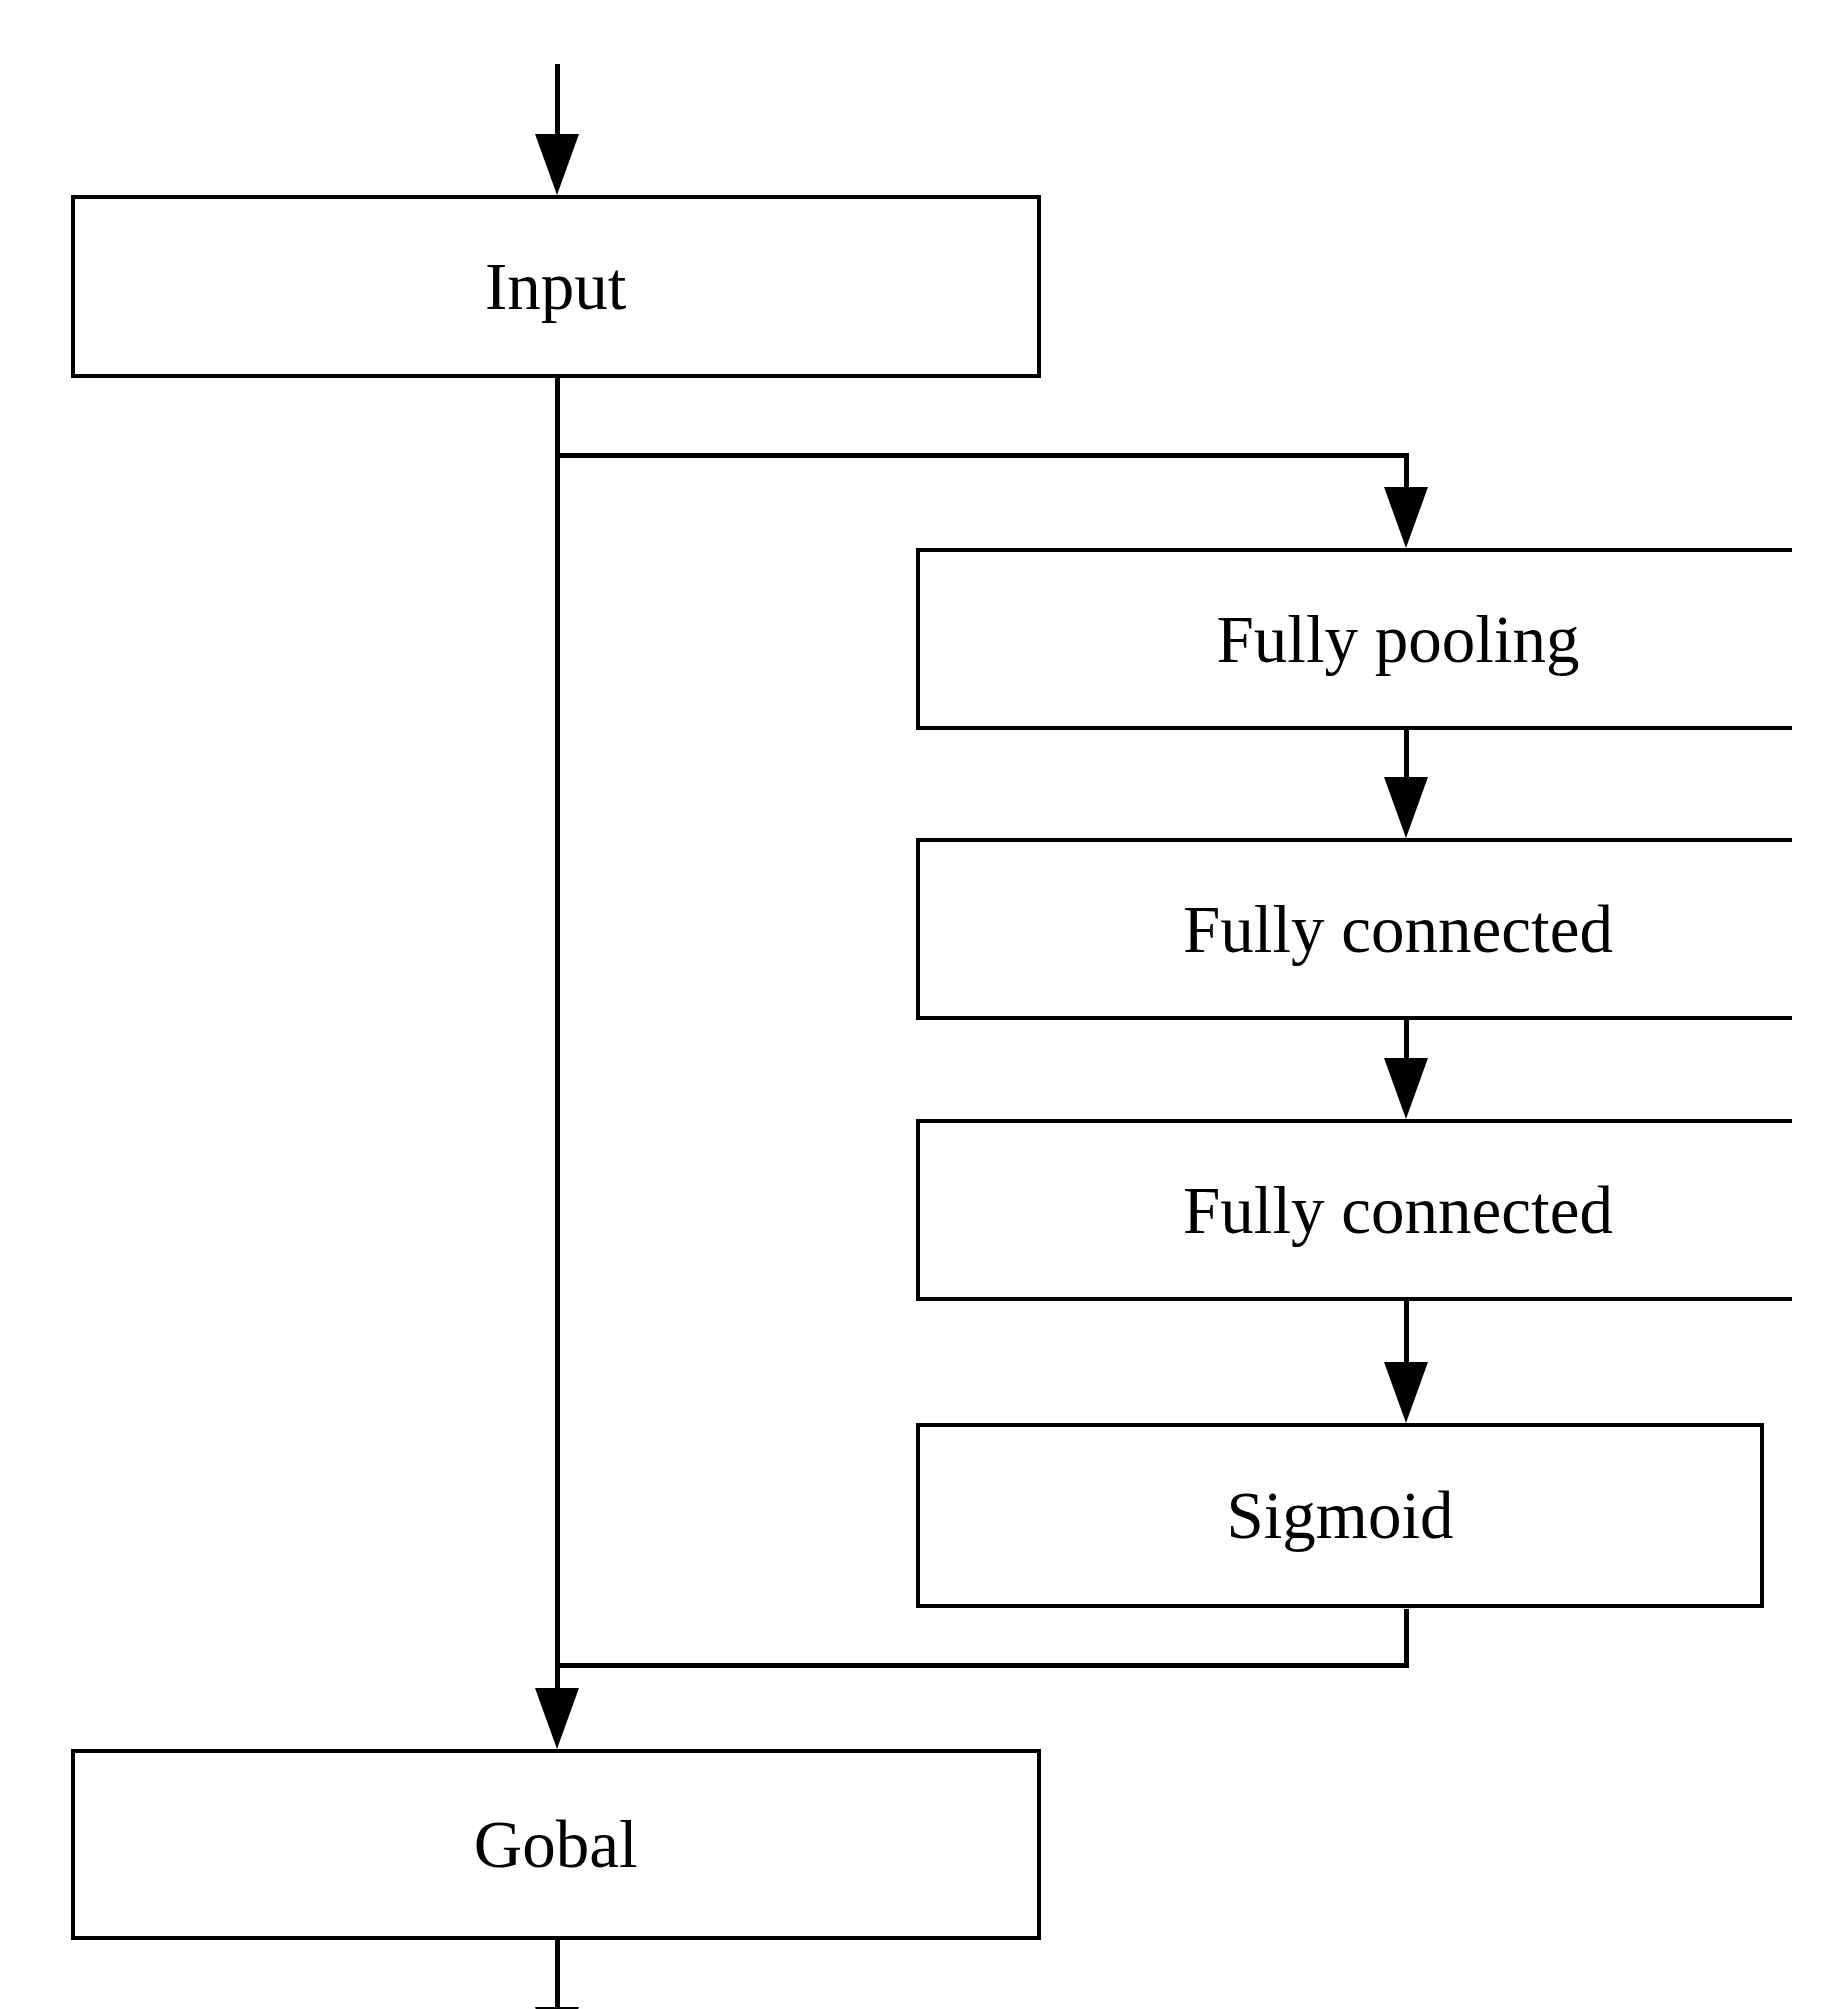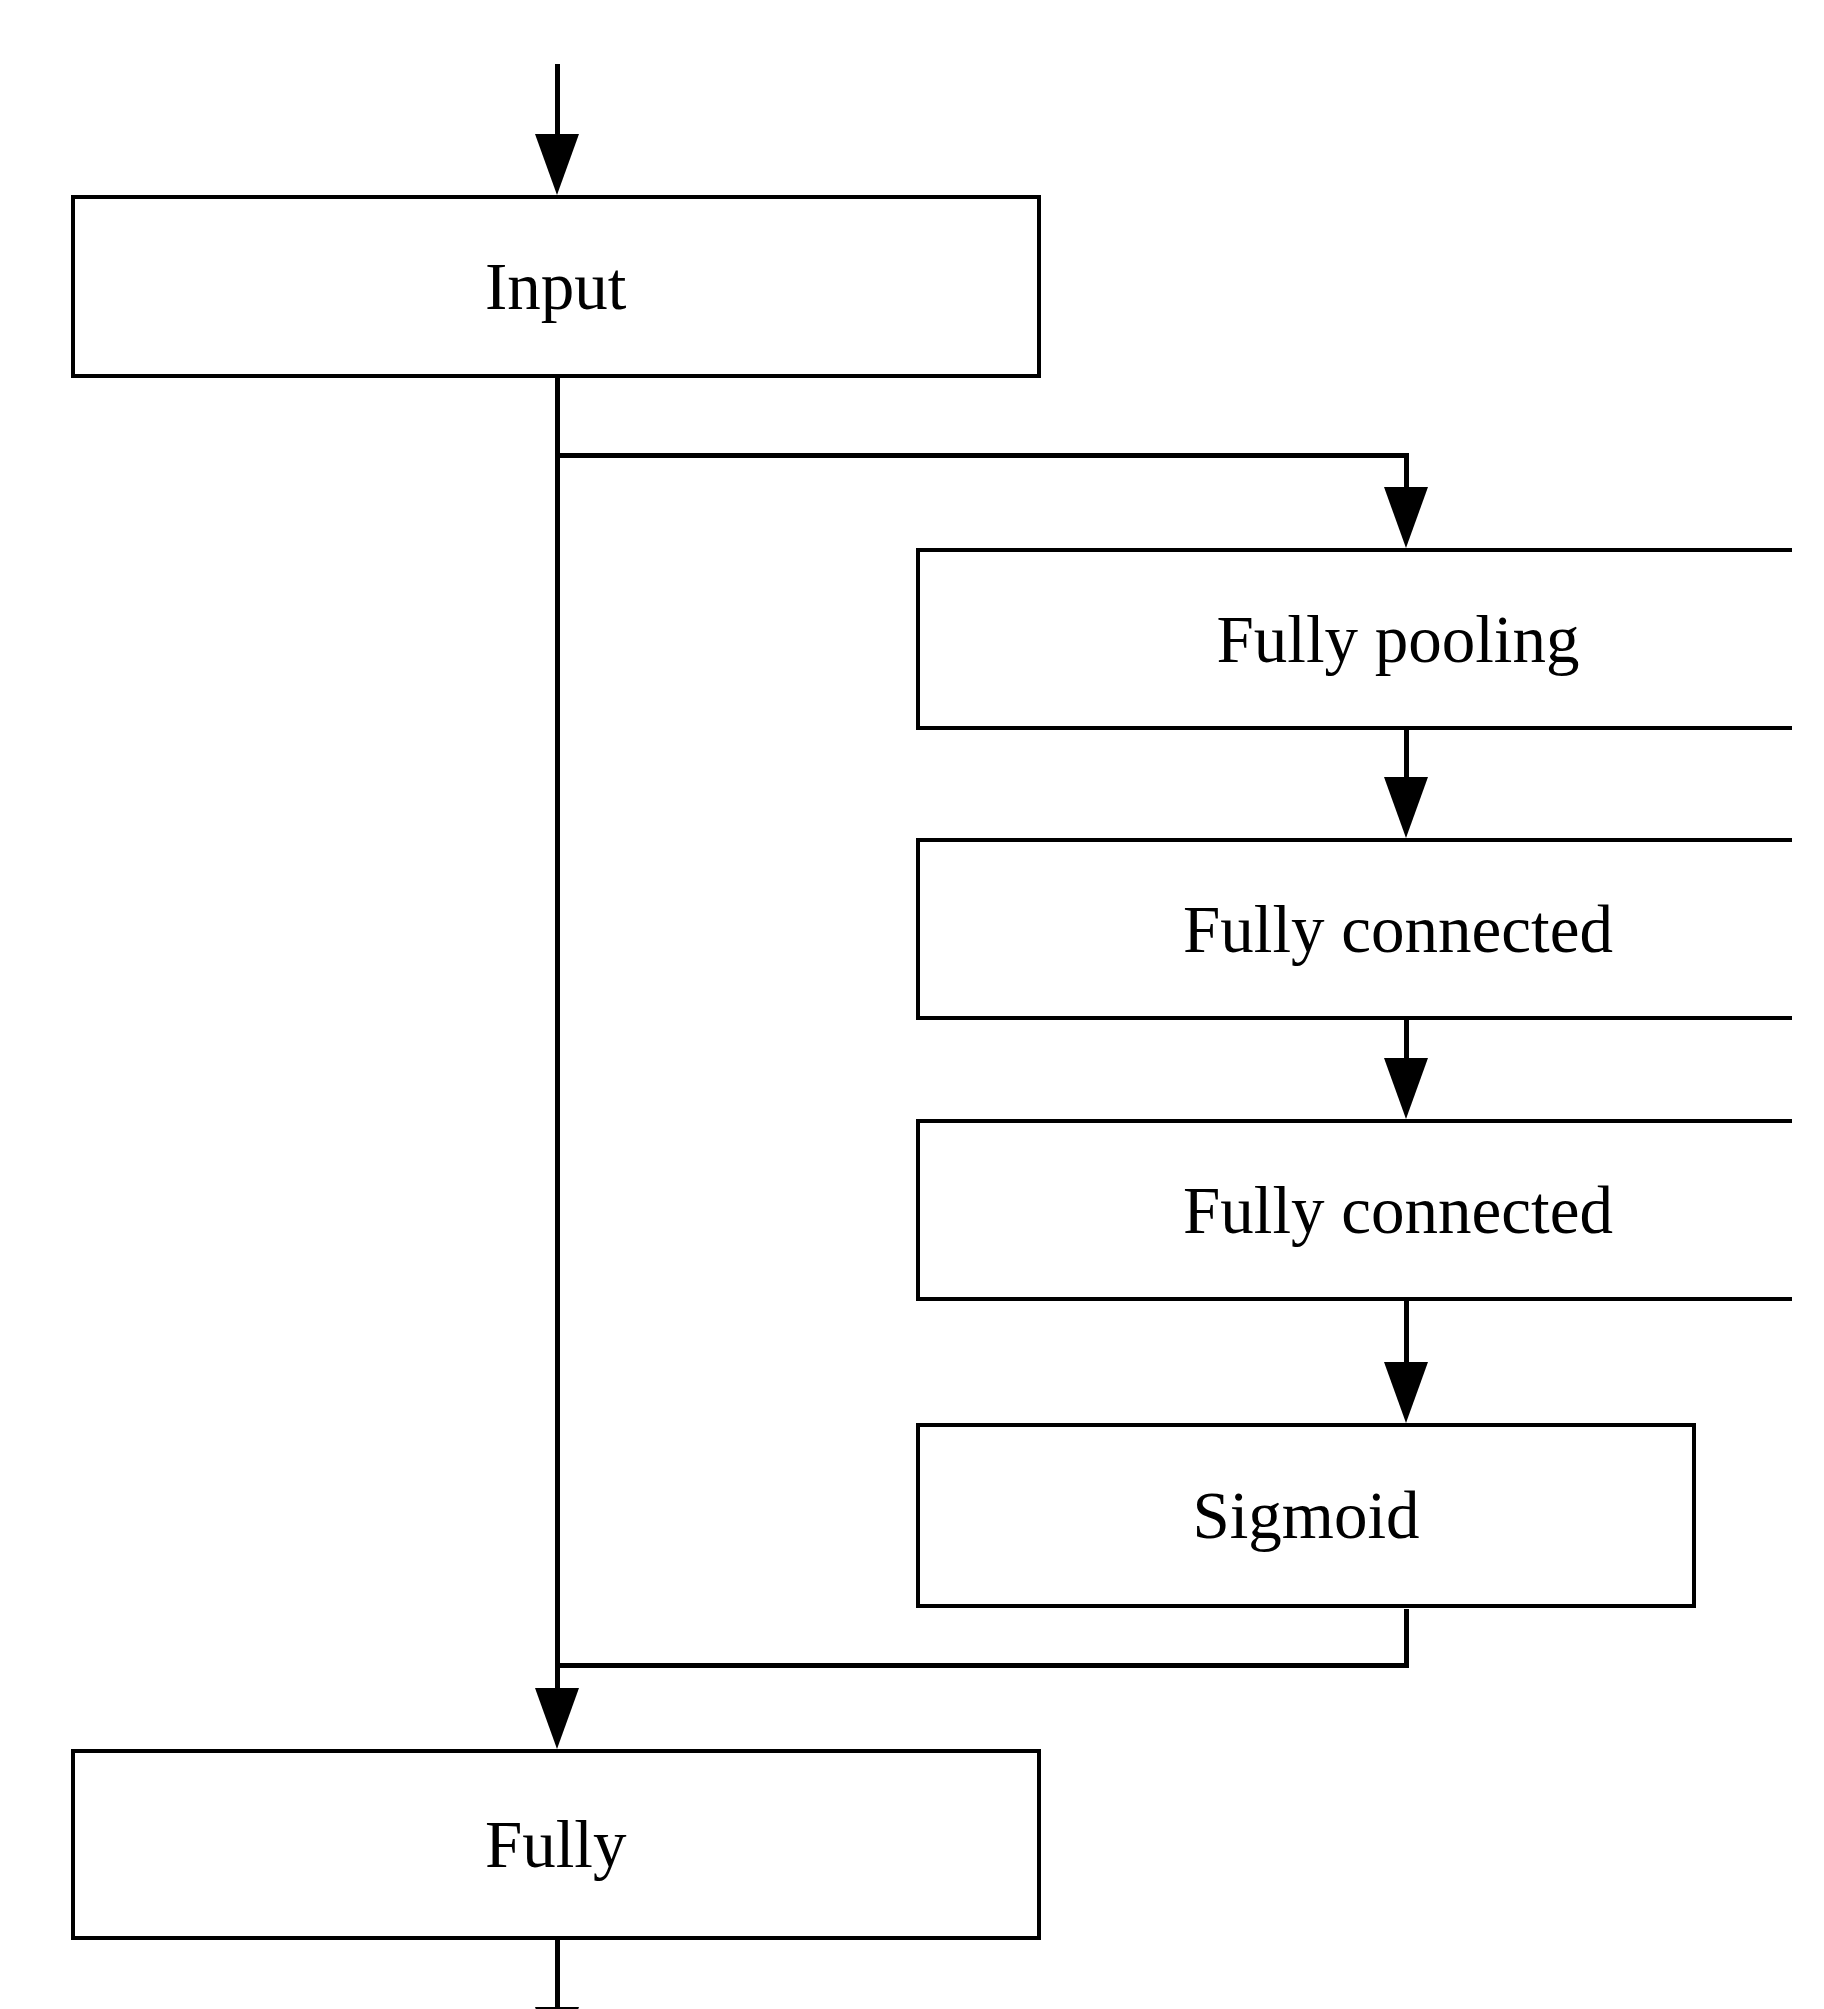--- a/index.html
+++ b/index.html
@@ -71,30 +71,30 @@
   <div class="line" style="left:1340px; top:956px; width:4.8px; height:43px;"></div>
   <div class="arrowhead" style="left:1320px; top:994px;"></div>
 
   <div class="node" style="left:852px; top:1055px; width:964px; height:182px;">
     <span class="label">Fully connected</span>
   </div>
 
   <div class="line" style="left:1340px; top:1237px; width:4.8px; height:67px;"></div>
   <div class="arrowhead" style="left:1320px; top:1298px;"></div>
 
-  <div class="node" style="left:852px; top:1359px; width:780px; height:185px;">
+  <div class="node" style="left:852px; top:1359px; width:848px; height:185px;">
     <span class="label">Sigmoid</span>
   </div>
 
   <div class="line" style="left:1340px; top:1545px; width:4.8px; height:59px;"></div>
   <div class="line" style="left:491px; top:1599px; width:854px; height:4.8px;"></div>
 
   <div class="arrowhead" style="left:471px; top:1624px;"></div>
 
   <div class="node" style="left:6.7px; top:1685px; width:970px; height:191px;">
-    <span class="label">Fully</span>
+    <span class="label">Gobal</span>
   </div>
 
   <div class="line" style="left:491px; top:1876px; width:4.8px; height:72px;"></div>
   <div class="arrowhead" style="left:471px; top:1943px;"></div>
 
 </div>
 
 
 </body></html>

